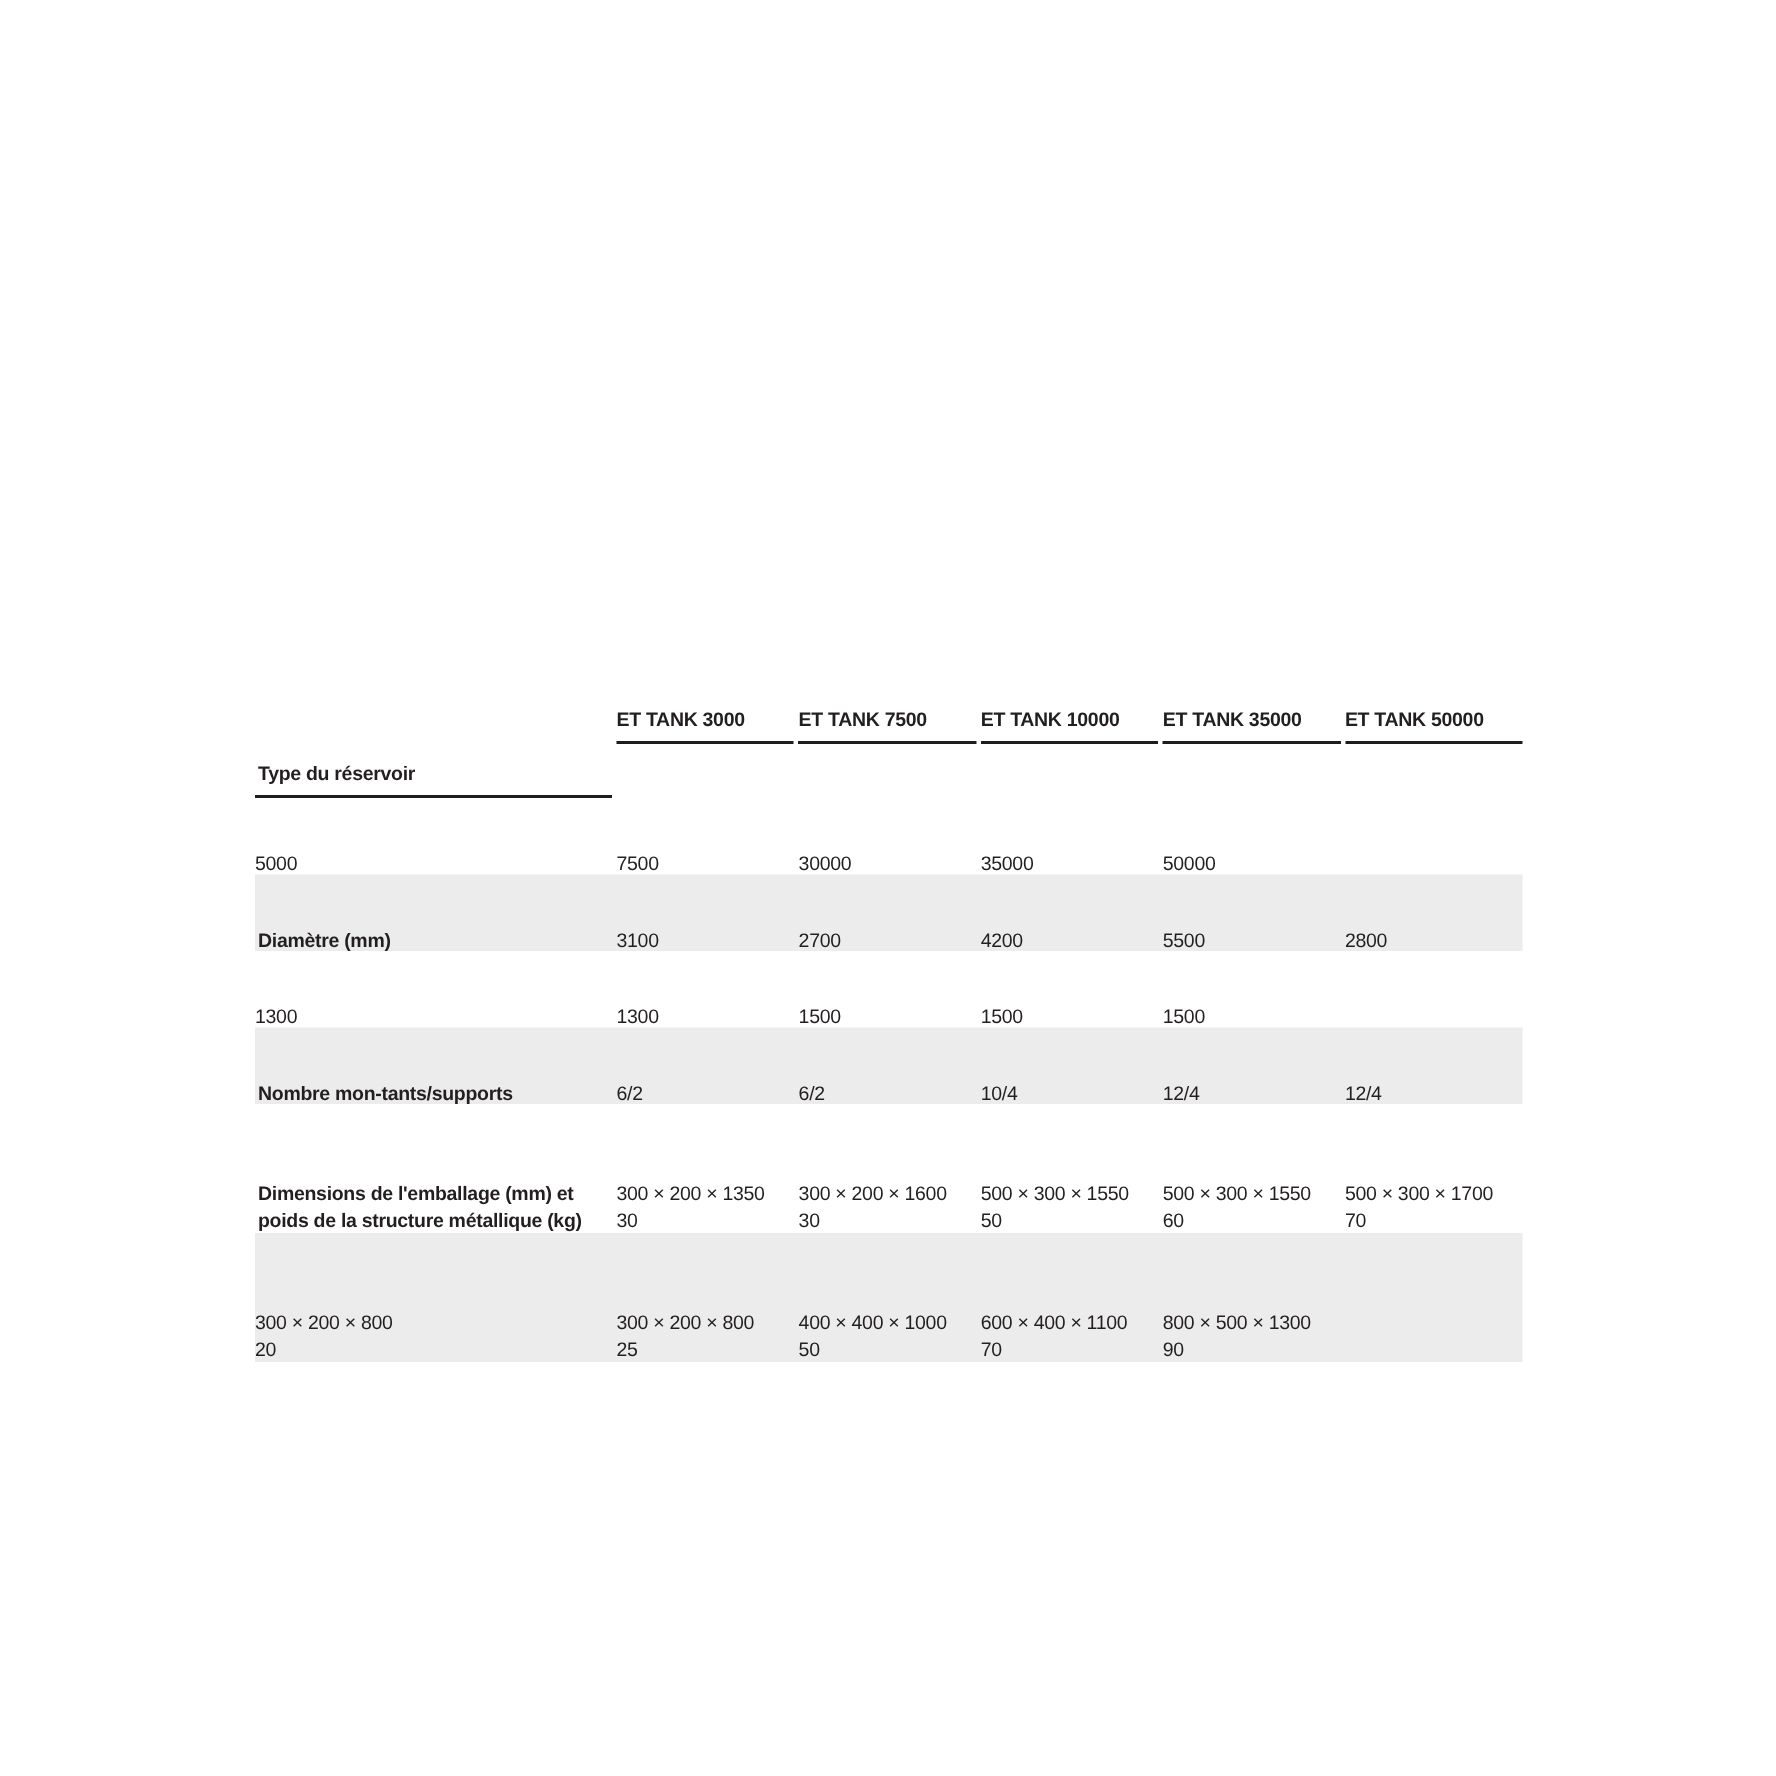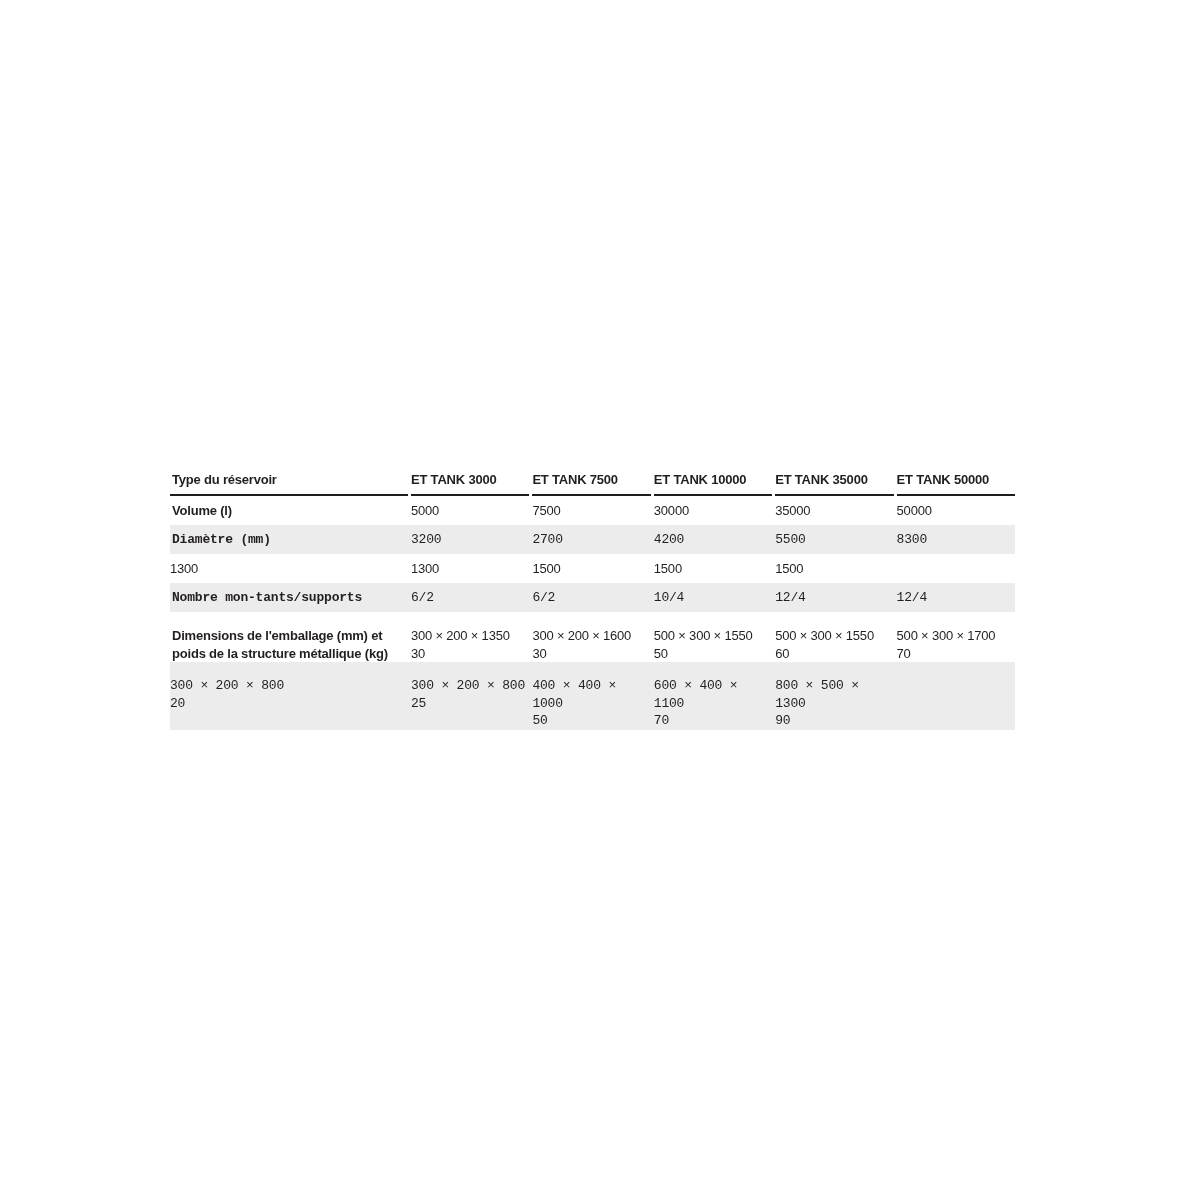--- a/index.html
+++ b/index.html
@@ -37,53 +37,52 @@
     align-items: center;
   }
   .row.tall { min-height: 48px; }
   .row.tall .cell {
     align-items: flex-start;
     padding-top: 15px;
     line-height: 1.35;
   }
   .cell { overflow: hidden; }
   .cell.label { font-weight: 700; padding-left: 2px; }
-  .cell.val, .cell.label { white-space: pre-line; }
-  .stripe { background: #ececec; font-family: Liberation Mono, monospace; }
+  .cell.val, .cell.label { white-space: pre-line; margin-top: 36px; }
+  .stripe { background: #ececec; }
 </style>
 </head>
 <body>
 
 <div class="spec-table">
 
   <div class="row head">
     <div class="cell label">Type du réservoir</div>
     <div class="cell">ET TANK 3000</div>
     <div class="cell">ET TANK 7500</div>
     <div class="cell">ET TANK 10000</div>
     <div class="cell">ET TANK 35000</div>
     <div class="cell">ET TANK 50000</div>
   </div>
 
   <div class="row data">
-    <div class="cell label">Volume (l)</div>
     <div class="cell val">5000</div>
     <div class="cell val">7500</div>
     <div class="cell val">30000</div>
     <div class="cell val">35000</div>
     <div class="cell val">50000</div>
   </div>
 
   <div class="row data stripe">
     <div class="cell label">Diamètre (mm)</div>
-    <div class="cell val">3200</div>
+    <div class="cell val">3100</div>
     <div class="cell val">2700</div>
     <div class="cell val">4200</div>
     <div class="cell val">5500</div>
-    <div class="cell val">8300</div>
+    <div class="cell val">2800</div>
   </div>
 
   <div class="row data">
     <div class="cell val">1300</div>
     <div class="cell val">1300</div>
     <div class="cell val">1500</div>
     <div class="cell val">1500</div>
     <div class="cell val">1500</div>
   </div>
 

